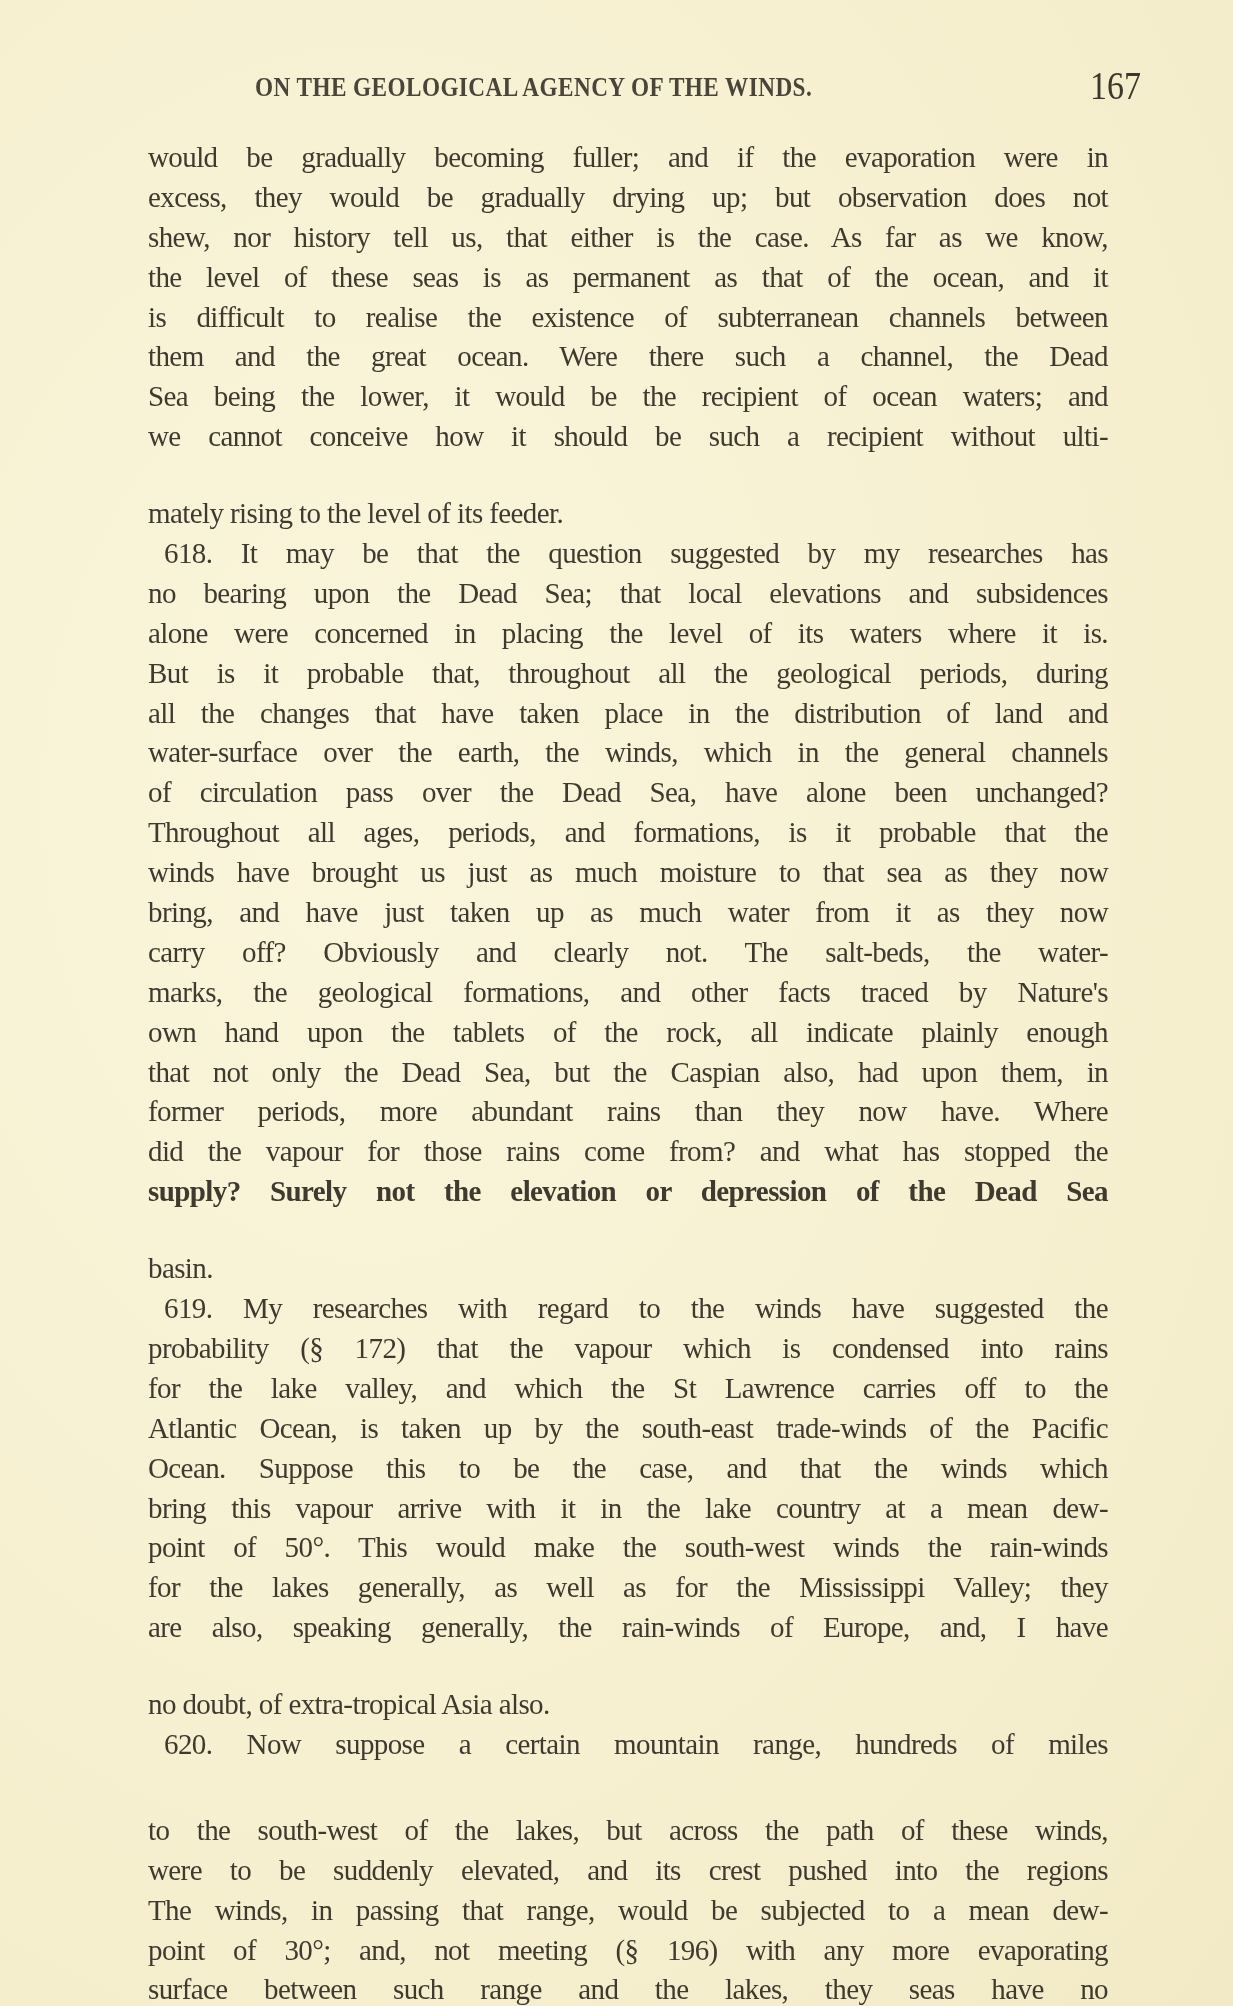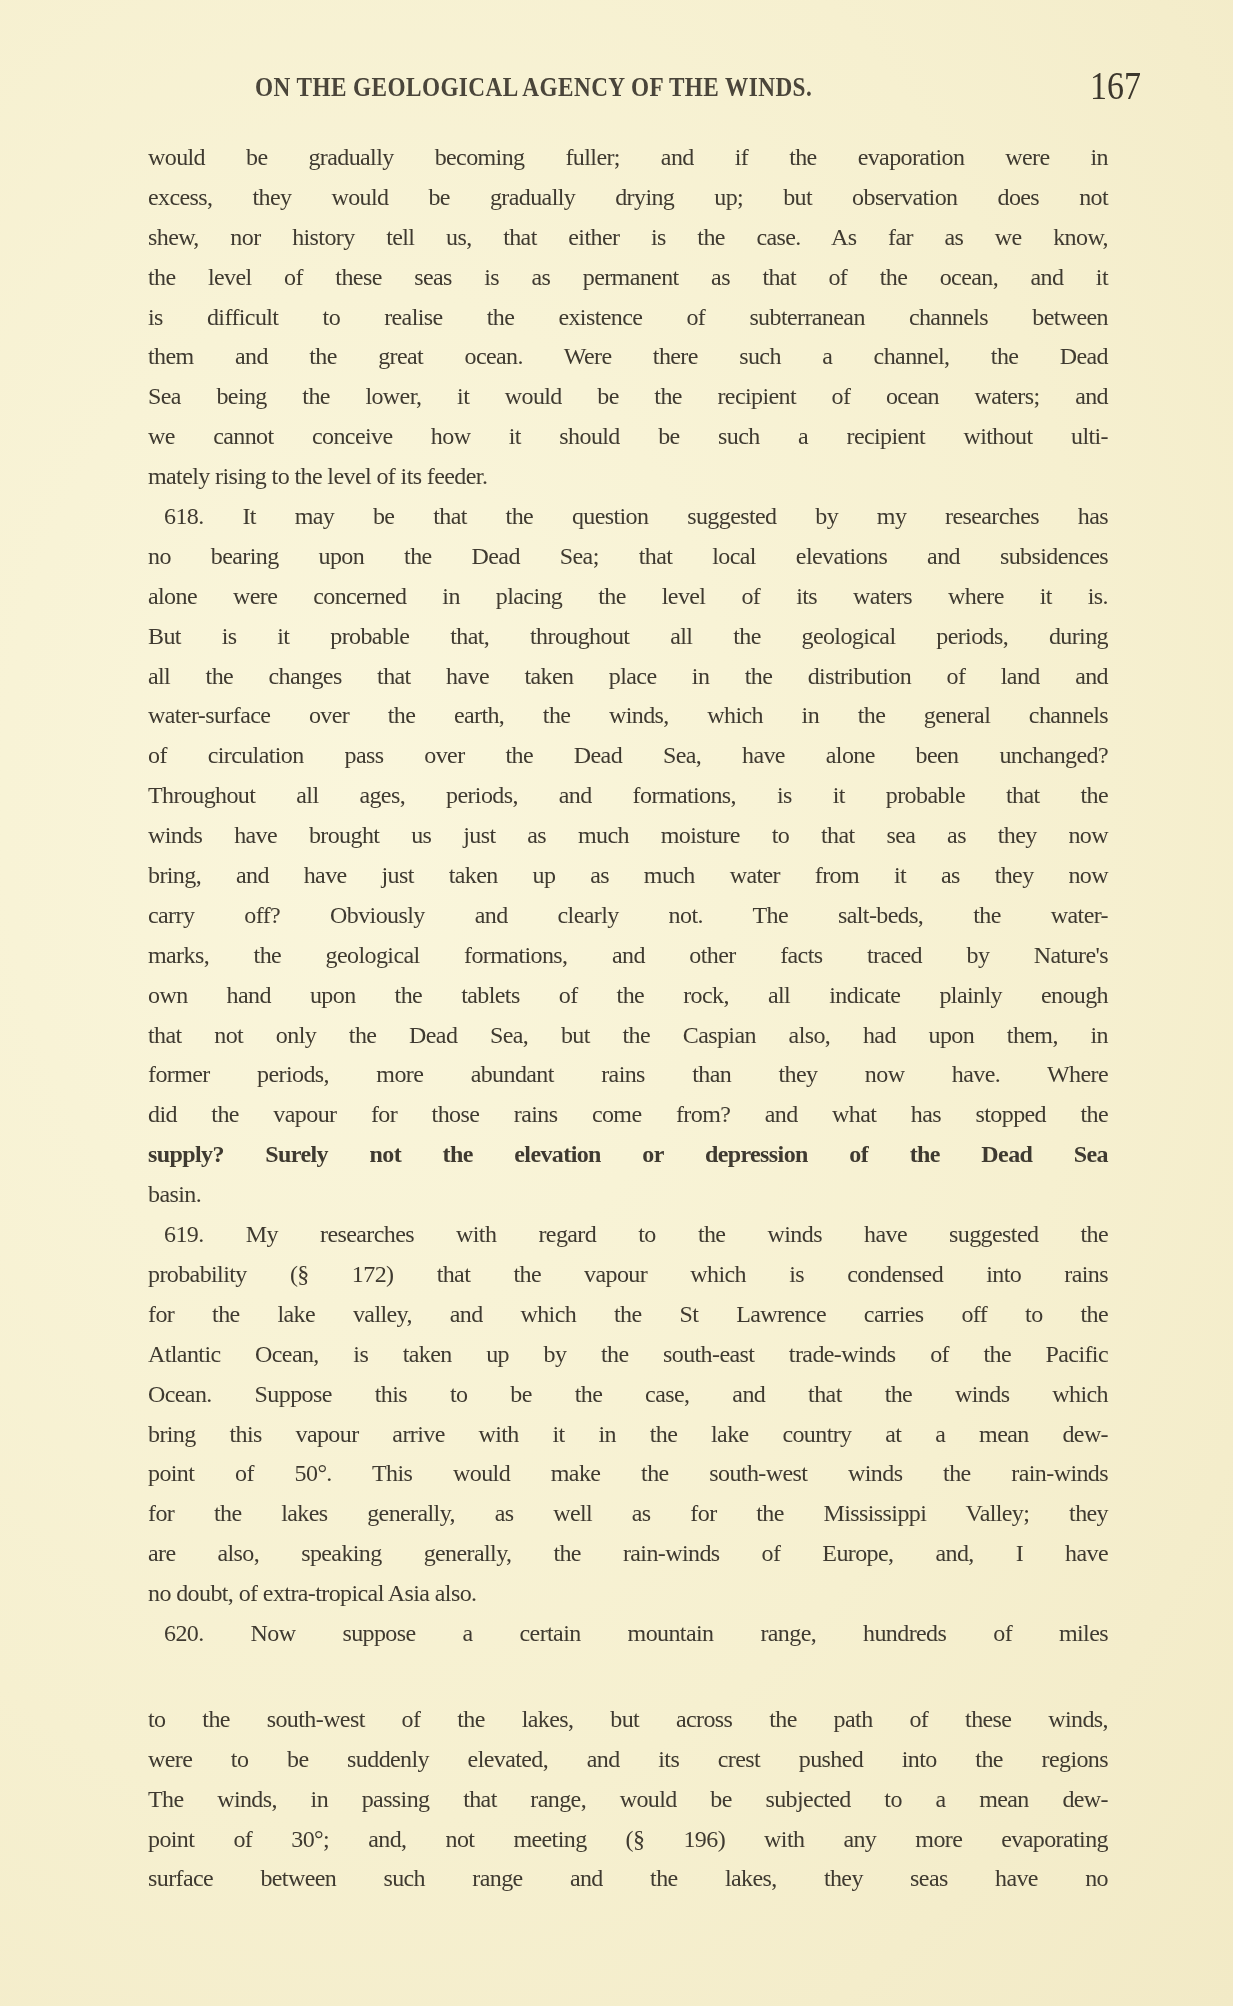--- a/index.html
+++ b/index.html
@@ -23,25 +23,25 @@
   .page-number {
     position: absolute; right: 0; top: 0;
     font-size: 40px; color: #3c372d; white-space: nowrap;
     transform: scaleX(0.85); transform-origin: right center;
   }
   .text-block {
     position: absolute; left: 148px; top: 138px; width: 960px;
   }
   .line {
     height: 39.9px; line-height: 39.9px;
-    font-size: 24px; white-space: nowrap;
+    font-size: 29px; white-space: nowrap;
     text-align: justify; text-align-last: justify;
     overflow: visible; display: block;
   }
-  .line.last { text-align-last: left; }
+  .line.last { text-align-last: left; margin-top: 37px; }
   .line.indent { padding-left: 16px; }
 </style>
 </head>
 <body>
 
 <div class="running-head">
   <div class="running-title">ON THE GEOLOGICAL AGENCY OF THE WINDS.</div>
   <div class="page-number">167</div>
 </div>
 

